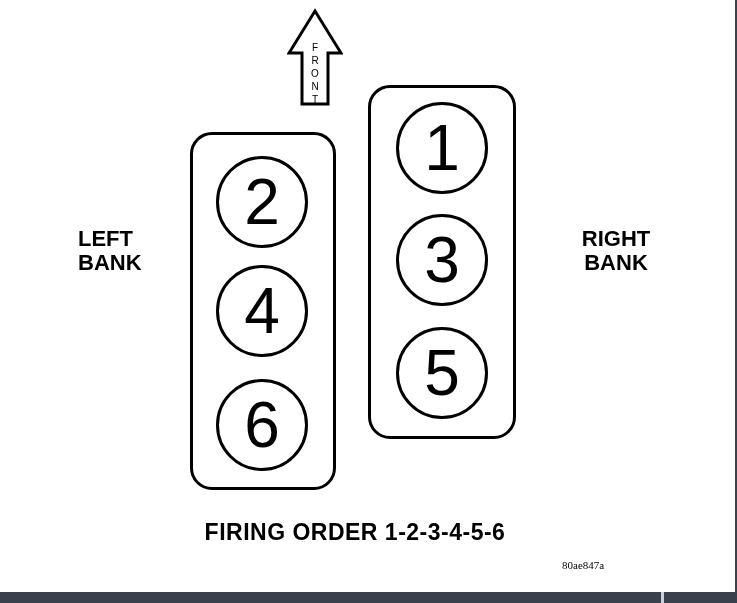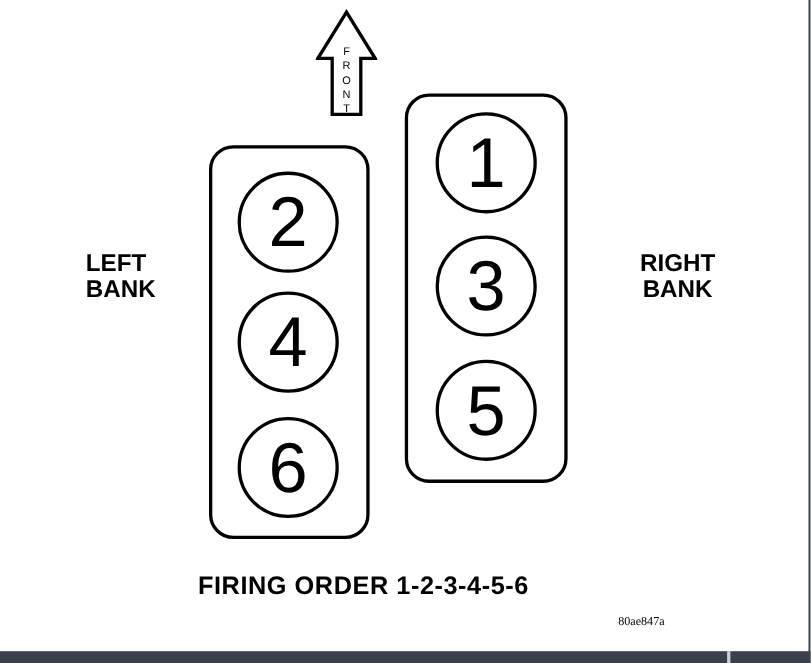--- a/index.html
+++ b/index.html
@@ -45,21 +45,21 @@
   .cyl-5{left:25px;top:239px;}
   
   .bank-label{
     position:absolute;font-weight:bold;font-size:22px;line-height:24px;
   }
   .bank-label-left{left:78px;top:227px;width:92px;text-align:left;}
   .bank-label-right{left:545px;top:227px;width:110px;text-align:center;margin-left:16px;}
   
   .caption{
     position:absolute;left:180px;top:519px;width:350px;
-    font-weight:bold;font-size:23px;letter-spacing:0.5px;
+    text-align:center;font-weight:bold;font-size:23px;letter-spacing:0.5px;
   }
   
   .figure-code{
     position:absolute;left:562px;top:559px;
     font-family:"Liberation Serif", serif;font-size:11px;
   }
   
   .bottom-bar{
     position:absolute;left:0;top:592px;width:737px;height:11px;
   }

